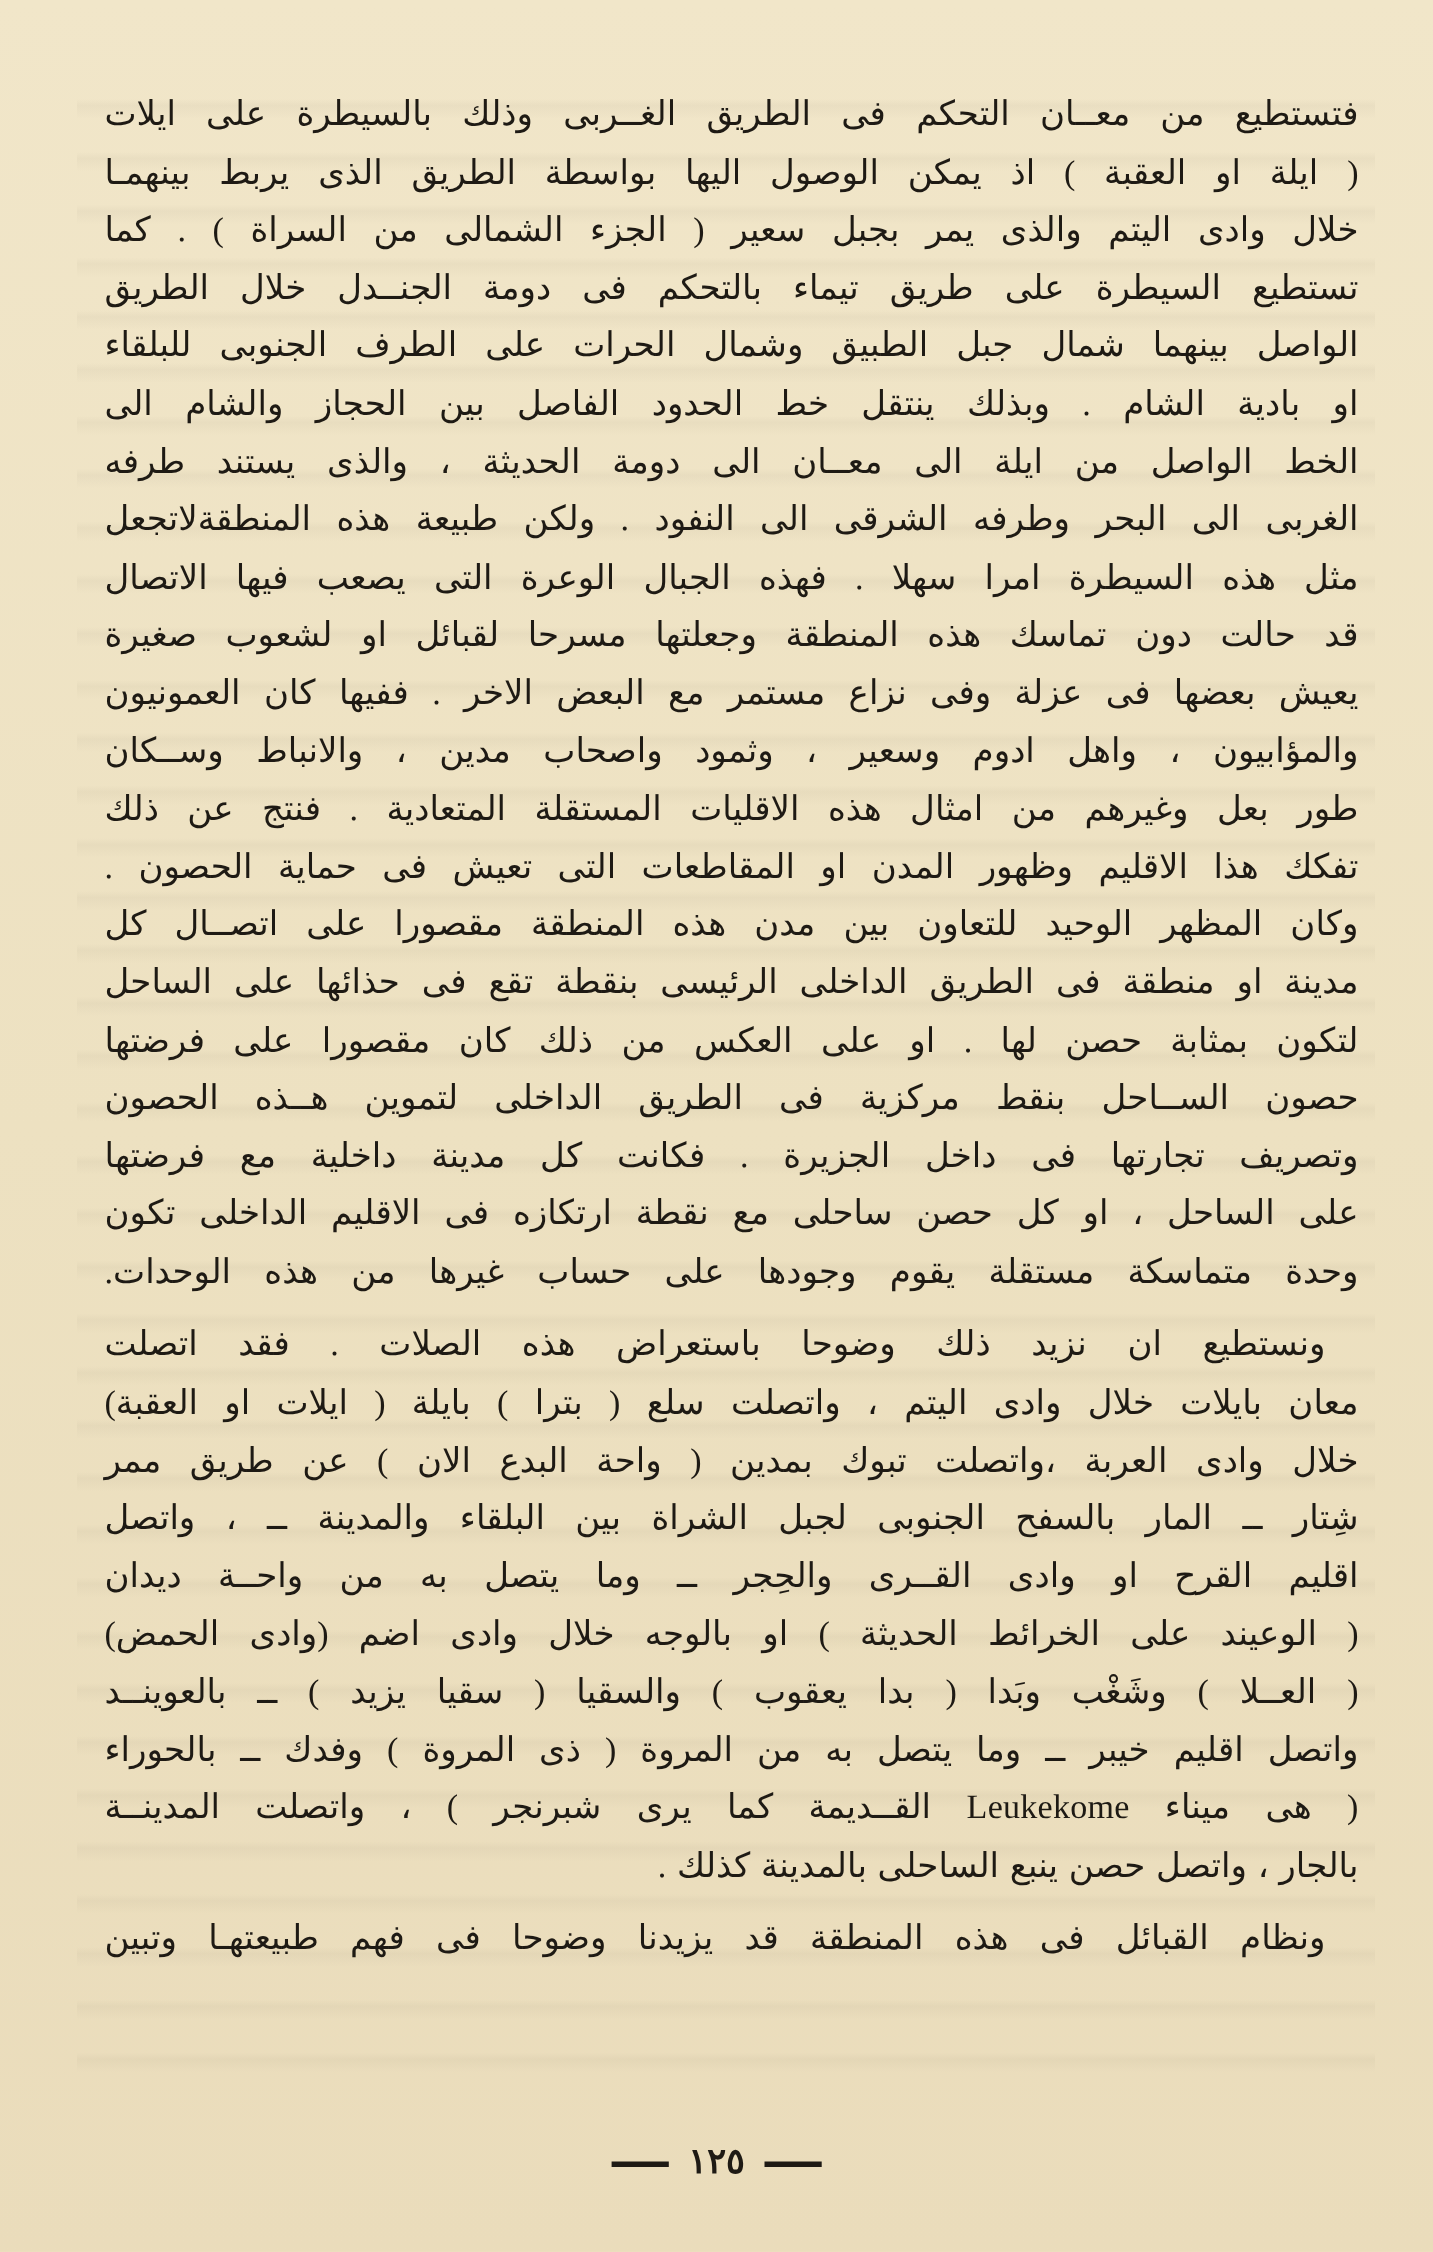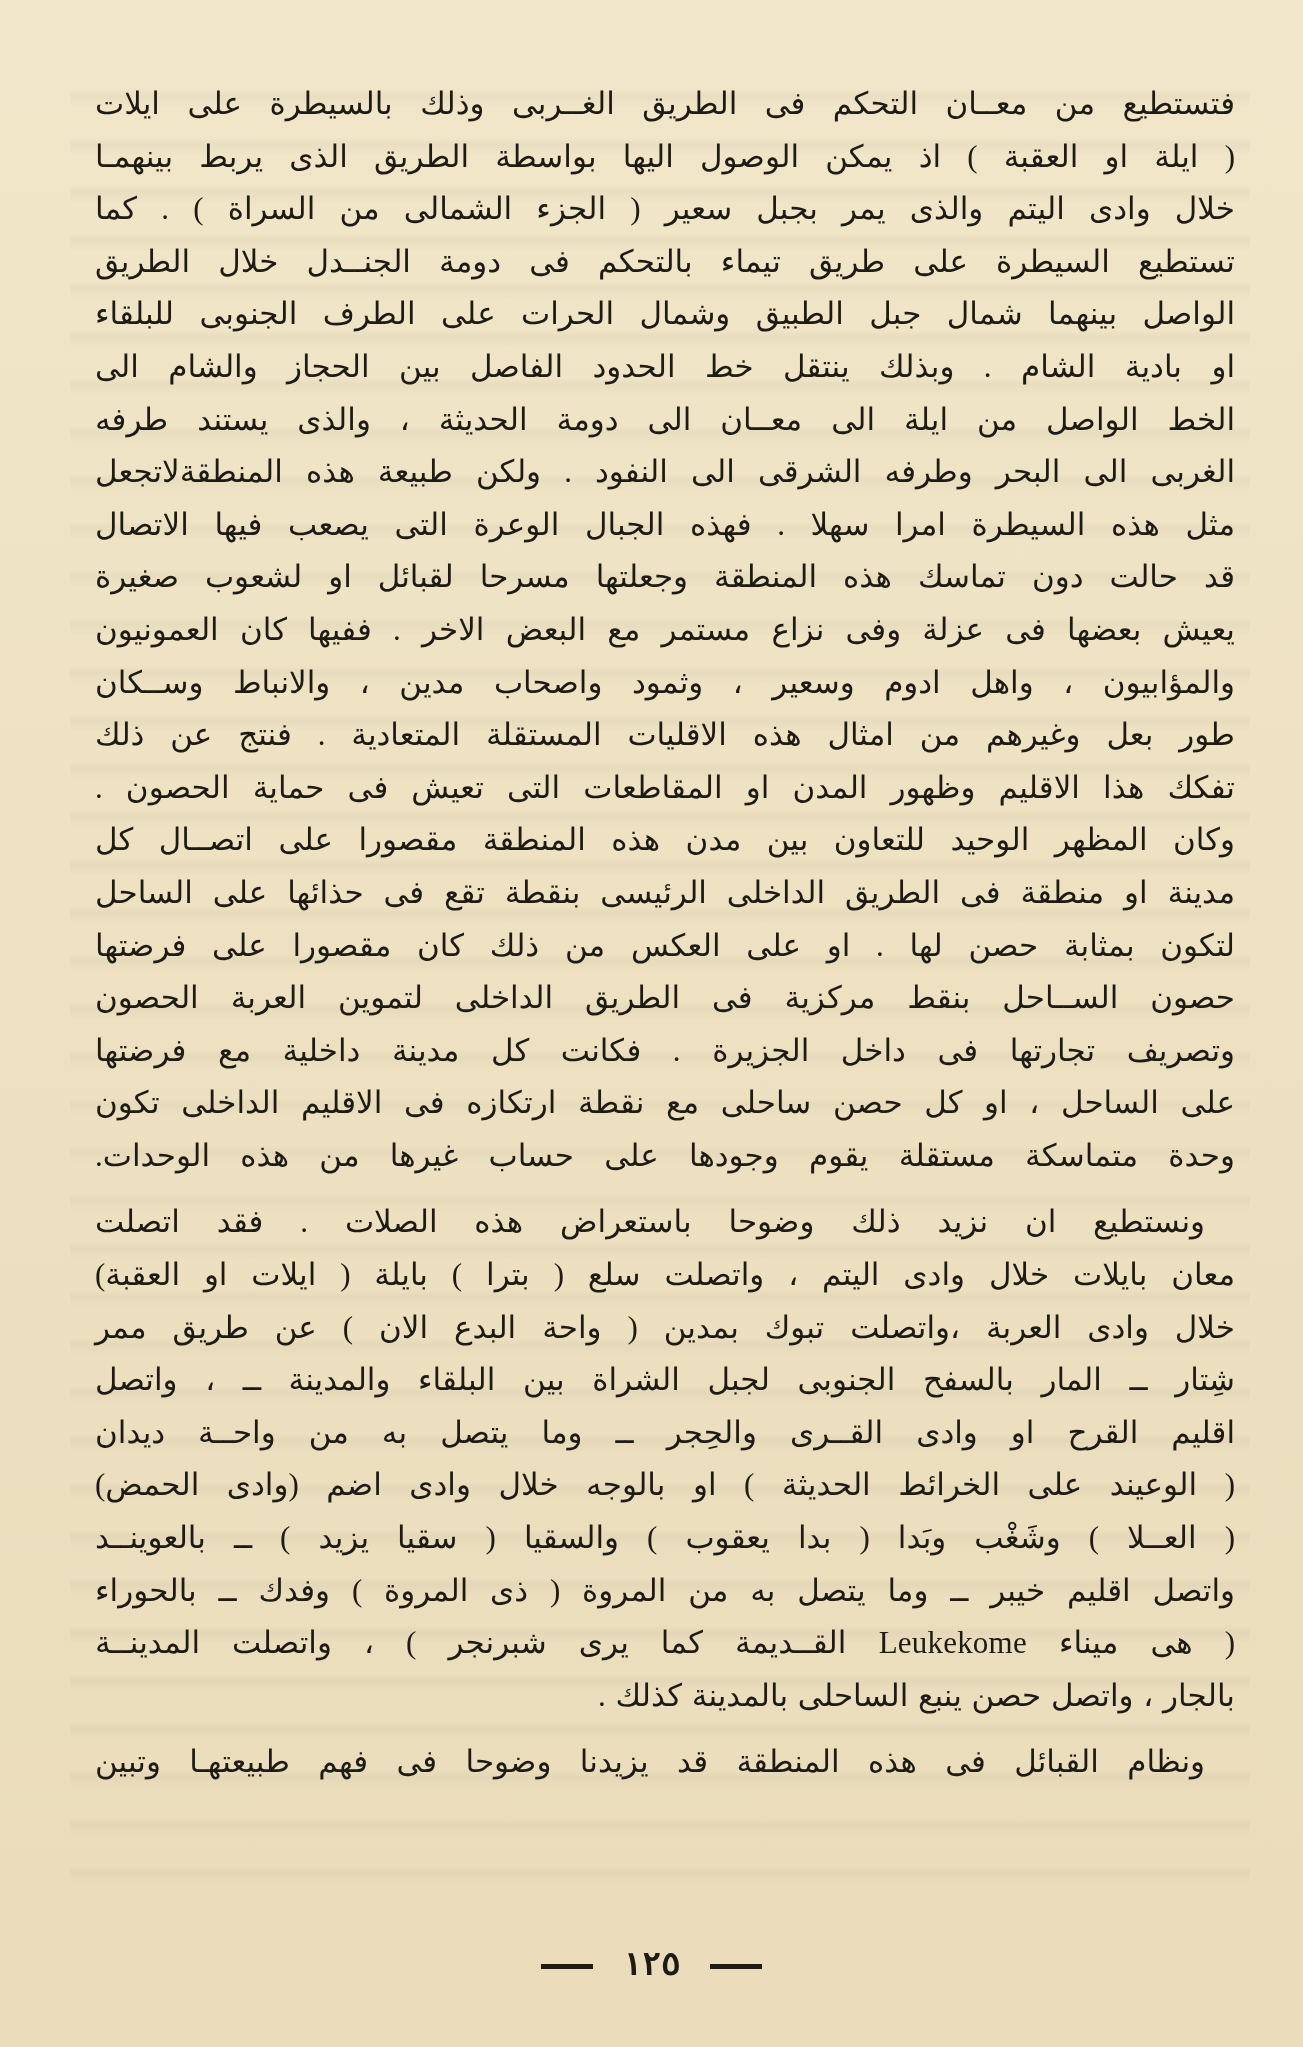--- a/index.html
+++ b/index.html
@@ -43,21 +43,21 @@
   }
   .para-gap {
     height: 14px;
   }
   .page-number {
     position: absolute;
     left: 0;
     width: 1303px;
     top: 1945px;
     text-align: center;
-    font-family: Liberation Mono, monospace;
+    font-family: Liberation Serif, serif;
     font-weight: bold;
     font-size: 32px;
     color: #1e1a14;
     direction: ltr;
   }
   .page-number .dash {
     display: inline-block;
     width: 52px;
     height: 5px;
     background: #1e1a14;
@@ -92,21 +92,21 @@
     <span class="line">الغربى الى البحر وطرفه الشرقى الى النفود . ولكن طبيعة هذه المنطقةلاتجعل</span>
     <span class="line">مثل هذه السيطرة امرا سهلا . فهذه الجبال الوعرة التى يصعب فيها الاتصال</span>
     <span class="line">قد حالت دون تماسك هذه المنطقة وجعلتها مسرحا لقبائل او لشعوب صغيرة</span>
     <span class="line">يعيش بعضها فى عزلة وفى نزاع مستمر مع البعض الاخر . ففيها كان العمونيون</span>
     <span class="line">والمؤابيون ، واهل ادوم وسعير ، وثمود واصحاب مدين ، والانباط وســكان</span>
     <span class="line">طور بعل وغيرهم من امثال هذه الاقليات المستقلة المتعادية . فنتج عن ذلك</span>
     <span class="line">تفكك هذا الاقليم وظهور المدن او المقاطعات التى تعيش فى حماية الحصون .</span>
     <span class="line">وكان المظهر الوحيد للتعاون بين مدن هذه المنطقة مقصورا على اتصــال كل</span>
     <span class="line">مدينة او منطقة فى الطريق الداخلى الرئيسى بنقطة تقع فى حذائها على الساحل</span>
     <span class="line">لتكون بمثابة حصن لها . او على العكس من ذلك كان مقصورا على فرضتها</span>
-    <span class="line">حصون الســاحل بنقط مركزية فى الطريق الداخلى لتموين العربة الحصون</span>
+    <span class="line">حصون الســاحل بنقط مركزية فى الطريق الداخلى لتموين هــذه الحصون</span>
     <span class="line">وتصريف تجارتها فى داخل الجزيرة . فكانت كل مدينة داخلية مع فرضتها</span>
     <span class="line">على الساحل ، او كل حصن ساحلى مع نقطة ارتكازه فى الاقليم الداخلى تكون</span>
     <span class="line">وحدة متماسكة مستقلة يقوم وجودها على حساب غيرها من هذه الوحدات.</span>
   </div>
 
   <div class="para-gap"></div>
 
   <div>
     <span class="line indent">ونستطيع ان نزيد ذلك وضوحا باستعراض هذه الصلات . فقد اتصلت</span>
     <span class="line">معان بايلات خلال وادى اليتم ، واتصلت سلع ( بترا ) بايلة ( ايلات او العقبة)</span>

